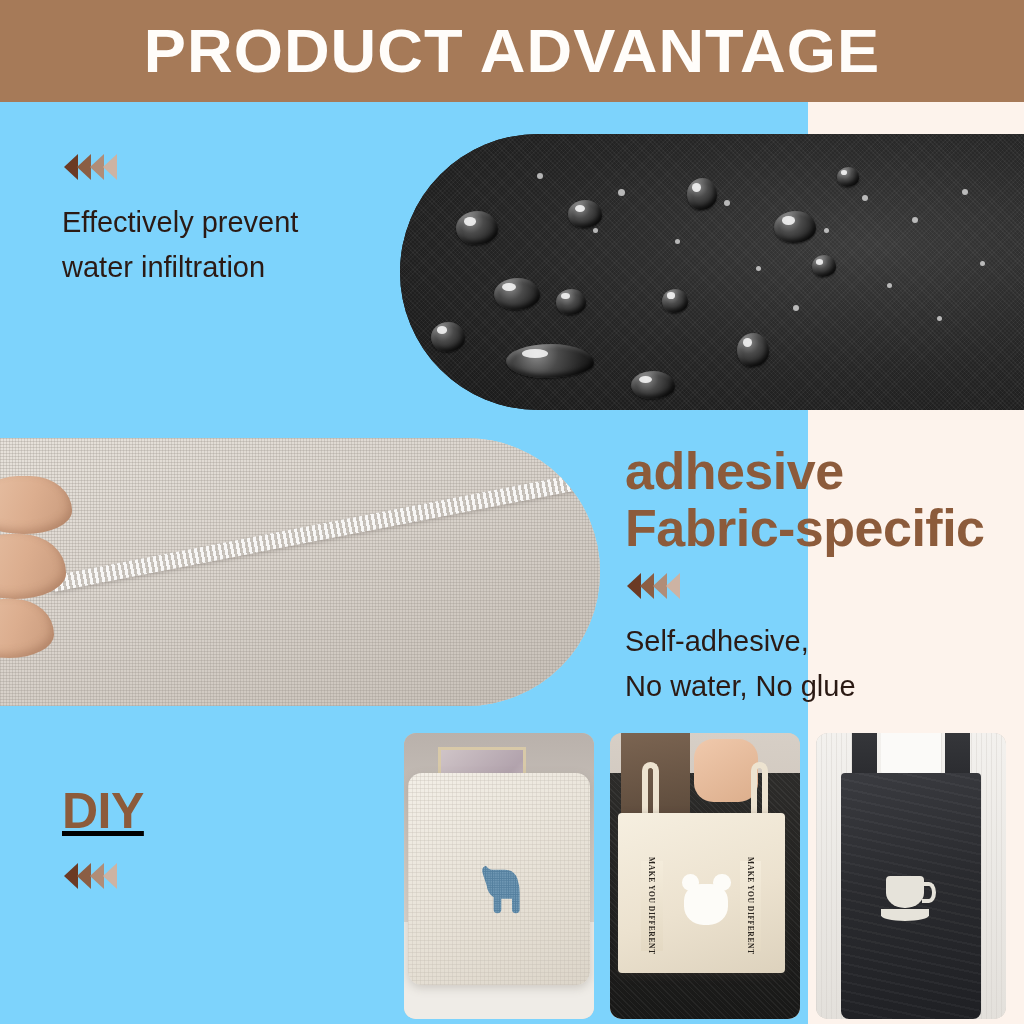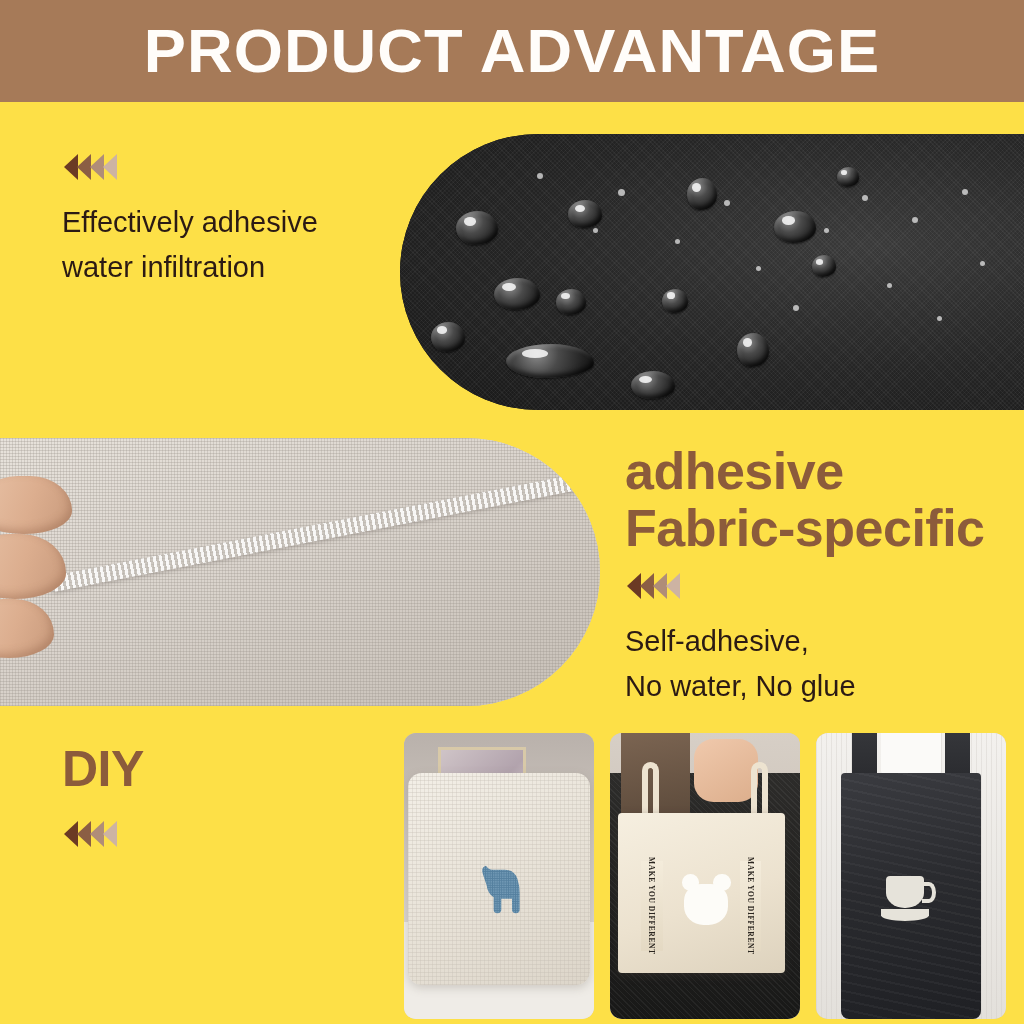--- a/index.html
+++ b/index.html
@@ -2,21 +2,21 @@
 <html><head>
 <meta charset="utf-8">
 <style>
   * { margin:0; padding:0; box-sizing:border-box; }
   html, body {
     width:1024px; height:1024px;
     overflow:hidden;
     background:#FDF3EC;
     font-family:"Liberation Sans", sans-serif;
   }
-  #page { position:relative; width:1024px; height:1024px; background:#fde047; }
+  #page { position:relative; width:808px; height:1024px; background:#7dd3fc; }
 
   
   .banner {
     position:absolute; left:0; top:0; width:1024px; height:102px;
     background:#A67A58;
     display:flex; align-items:center; justify-content:center;
   }
   .banner-title {
     color:#FFFDFA;
     font-family:"Liberation Sans Narrow","Liberation Sans",sans-serif;
@@ -107,21 +107,21 @@
   }
   .finger {
     position:absolute; border-radius:44% 44% 50% 50%/60% 60% 40% 40%;
     background:linear-gradient(110deg,#e9c3a7 0%, #dcae8f 55%, #c89a7c 100%);
     box-shadow:inset -3px -4px 8px rgba(150,105,78,.45);
   }
   #sec2-text { position:absolute; left:625px; top:443px; width:380px; }
   #sec2-text .chevrons { margin:16px 0 20px 2px; }
 
   
-  #sec3-text { position:absolute; left:62px; top:742px; width:320px; }
+  #sec3-text { position:absolute; left:62px; top:784px; width:320px;text-decoration:underline; }
   #sec3-text .chevrons { margin:24px 0 24px 2px; }
 
   .gallery { position:absolute; left:404px; top:733px; display:flex; gap:16px; }
   .photo {
     position:relative; width:190px; height:286px;
     border-radius:12px; overflow:hidden; background:#cfc8c0;
   }
 
   
   .p-room { position:absolute; inset:0; background:linear-gradient(180deg,#b9b1ab 0%, #cfc8c1 40%, #e9e5e0 100%); }
@@ -228,21 +228,21 @@
   </div>
 
   <div id="sec1-text">
     <div class="chevrons">
       <span class="chev" style="color:#6B3A24"></span>
       <span class="chev" style="color:#8B5E44"></span>
       <span class="chev" style="color:#B08D78"></span>
       <span class="chev" style="color:#CDB3A3"></span>
     </div>
     <div class="body-text">
-      <div>Effectively adhesive</div>
+      <div>Effectively prevent</div>
       <div>water infiltration</div>
     </div>
   </div>
 
   <div id="water-photo">
     <div class="weave"></div>
     <div class="drop" style="left:9%;top:28%;width:42px;height:34px;"></div>
     <div class="drop" style="left:5%;top:68%;width:34px;height:30px;"></div>
     <div class="drop" style="left:15%;top:52%;width:46px;height:32px;"></div>
     <div class="drop" style="left:17%;top:76%;width:88px;height:34px;"></div>

